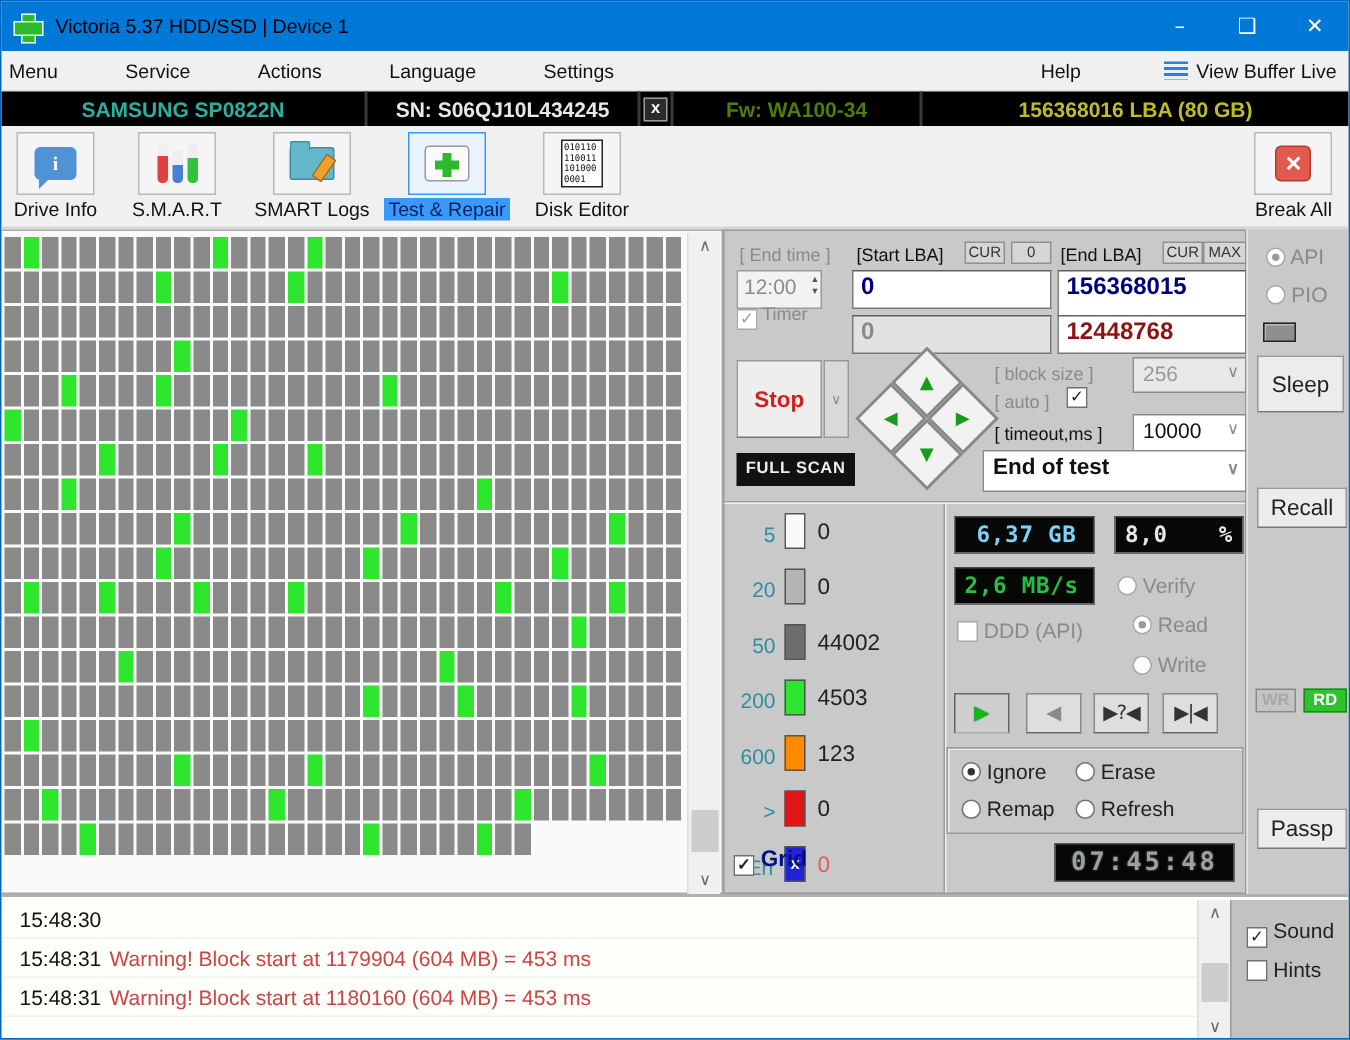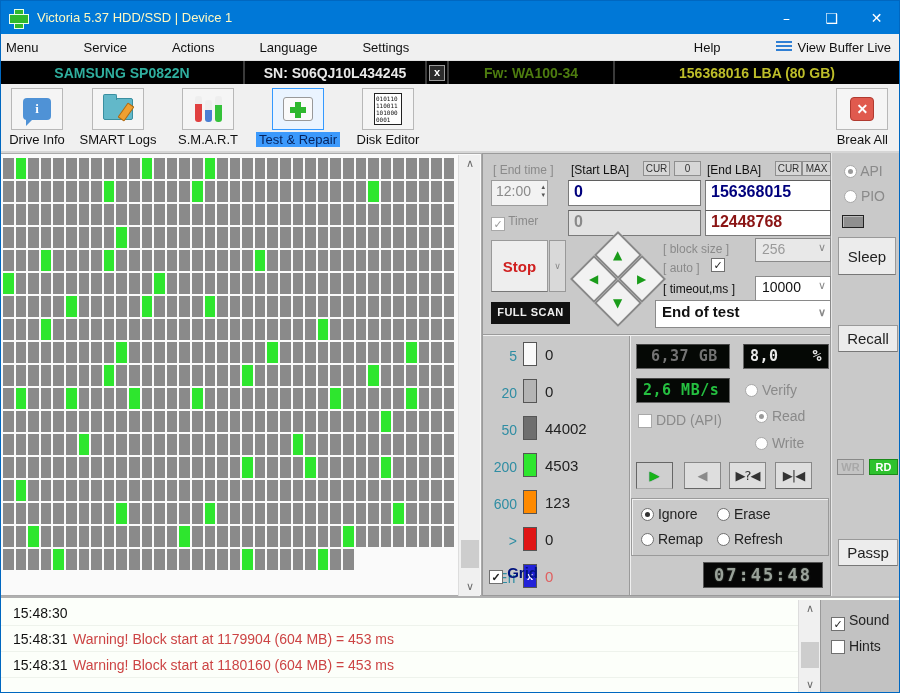--- a/index.html
+++ b/index.html
@@ -8,21 +8,21 @@
     position:relative; width:900px; height:693px; overflow:hidden;
     font-family:"Liberation Sans", sans-serif; font-size:13px; color:#111;
     background:#c9c9c9; border:1px solid #0067c0;
   }
   
   .titlebar { position:absolute; left:0; top:0; width:100%; height:33px; background:#0078d7; display:flex; align-items:center; }
   .app-icon { width:18px; height:18px; margin:0 10px 0 8px; position:relative; }
   .app-icon::before, .app-icon::after { content:""; position:absolute; background:#2eb82e; border:1px solid #e8ffe8; }
   .app-icon::before { left:5px; top:0; width:8px; height:18px; }
   .app-icon::after { left:0; top:5px; width:18px; height:8px; }
-  .title-text { color:#fef9c3; font-size:13px; }
+  .title-text { color:#000000; font-size:13px; }
   .win-btns { margin-left:auto; display:flex; height:100%; }
   .win-btn { width:45px; height:100%; display:flex; align-items:center; justify-content:center; color:#fff; font-size:14px; font-family:"DejaVu Sans", sans-serif; }
   
   .menubar { position:absolute; left:0; top:33px; width:100%; height:27px; background:#f0f0f0; display:flex; align-items:center; border-bottom:1px solid #e0e0e0; }
   .menu-item { padding:4px 0; margin-left:45px; cursor:default; }
   .menu-item:first-child { margin-left:5px; }
   .menu-help { margin-left:auto; margin-right:55px; }
   .vbl { display:flex; align-items:center; margin-right:8px; }
   .vbl-icon { width:16px; height:12px; margin-right:6px; background:repeating-linear-gradient(#2f7fd4 0 2px, transparent 2px 4px); }
   
@@ -107,21 +107,21 @@
   
   .stats { position:absolute; left:0; top:186px; width:146px; }
   .stat-row { position:relative; height:37px; }
   .stat-label { position:absolute; right:112px; top:8px; color:#2f8da3; font-size:14px; }
   .stat-block { position:absolute; left:40px; top:2px; width:14px; height:24px; border:1px solid #555; }
   .stat-count { position:absolute; left:62px; top:6px; font-size:15px; color:#222; }
   .stat-count.err { color:#e06060; }
   .errx { color:#fff; font-size:11px; font-weight:bold; text-align:center; line-height:22px; }
   
   .lcd { position:absolute; background:#050805; border:1px solid #666; border-top-color:#444; font-family:"DejaVu Sans Mono", monospace; font-weight:bold; font-size:15px; padding:2px 6px; letter-spacing:0.5px; }
-  .lcd.cyan { color:#737373;padding-left:14px; }
+  .lcd.cyan { color:#7dd3fc;padding-left:14px; }
   .lcd.green { color:#25c040; }
   .lcd.white { color:#e8e8e8; display:flex; justify-content:space-between; }
   .mode-item { position:absolute; color:#8a8a8a; font-size:14px; }
   .playbtn { position:absolute; width:37px; height:27px; background:#dedede; border:1px solid #888; border-bottom-color:#666; text-align:center; font-size:13px; line-height:25px; font-family:"DejaVu Sans", sans-serif; }
   .playbtn.pressed { background:#cfcfcf; border:1px solid #666; border-bottom-color:#aaa; }
   .playbtn .g { color:#18b418; text-shadow:0 0 1px #064; }
   .playbtn .k { color:#333; letter-spacing:-1px; }
   .actbox { position:absolute; left:148px; top:344px; width:198px; height:58px; border:1px solid #9a9a9a; background:#c9c9c9; box-shadow:inset 1px 1px 0 #efefef; }
   .act-item { position:absolute; font-size:14px; color:#222; white-space:nowrap; }
   .gridrow { position:absolute; left:6px; top:410px; font-size:15px; font-weight:bold; color:#00127d; }
@@ -181,33 +181,33 @@
   <div class="toolbar">
     <div class="tb-left" id="toolbar-left">
         <div class="tb-col" style="width: 72px;">
           <div class="tb-icon-box">
             <span class="ic-bubble">i</span>
           </div>
           <div class="tb-label">Drive Info</div>
         </div>
         <div class="tb-col" style="width: 90px;">
           <div class="tb-icon-box">
-            <span class="ic-folder"></span>
-          </div>
-          <div class="tb-label">SMART Logs</div>
-        </div>
-        <div class="tb-col" style="width: 90px;">
-          <div class="tb-icon-box">
             <span class="ic-tubes">
               <span class="tube t1"></span>
               <span class="tube t2"></span>
               <span class="tube t3"></span>
             </span>
           </div>
           <div class="tb-label">S.M.A.R.T</div>
+        </div>
+        <div class="tb-col" style="width: 90px;">
+          <div class="tb-icon-box">
+            <span class="ic-folder"></span>
+          </div>
+          <div class="tb-label">SMART Logs</div>
         </div>
         <div class="tb-col active" style="width: 90px;">
           <div class="tb-icon-box">
             <span class="ic-case"></span>
           </div>
           <div class="tb-label">Test &amp; Repair</div>
         </div>
         <div class="tb-col" style="width: 90px;">
           <div class="tb-icon-box">
             <span class="ic-binary">010110
@@ -889,21 +889,21 @@
       <span class="minibtn" style="left:292px; top:7px; width:27px;">CUR</span>
       <span class="minibtn" style="left:321px; top:7px; width:29px; left:319px;">MAX</span>
 
       <span class="spin" style="left:8px; top:26px; width:57px; height:26px;">
         <span>12:00</span>
         <span class="arrows">▴<br>▾</span>
       </span>
       <span class="field navy" style="left:85px; top:26px; width:133px; height:26px;">0</span>
       <span class="field navy" style="left:222px; top:26px; width:126px; height:32px;">156368015</span>
 
-      <span class="lab dim" style="left:8px; top:60px;"><span class="checkbox dim">✓</span> <span>Timer</span></span>
+      <span class="lab dim" style="left:8px; top:48px;"><span class="checkbox dim">✓</span> <span>Timer</span></span>
       <span class="field gray" style="left:85px; top:56px; width:133px; height:26px;">0</span>
       <span class="field red" style="left:222px; top:56px; width:126px; height:26px;">12448768</span>
 
       <button class="stopbtn">Stop</button>
       <span class="stopdrop">∨</span>
 
       <div class="pad">
         <div class="dia up">
             <span>▲</span>
           </div>

